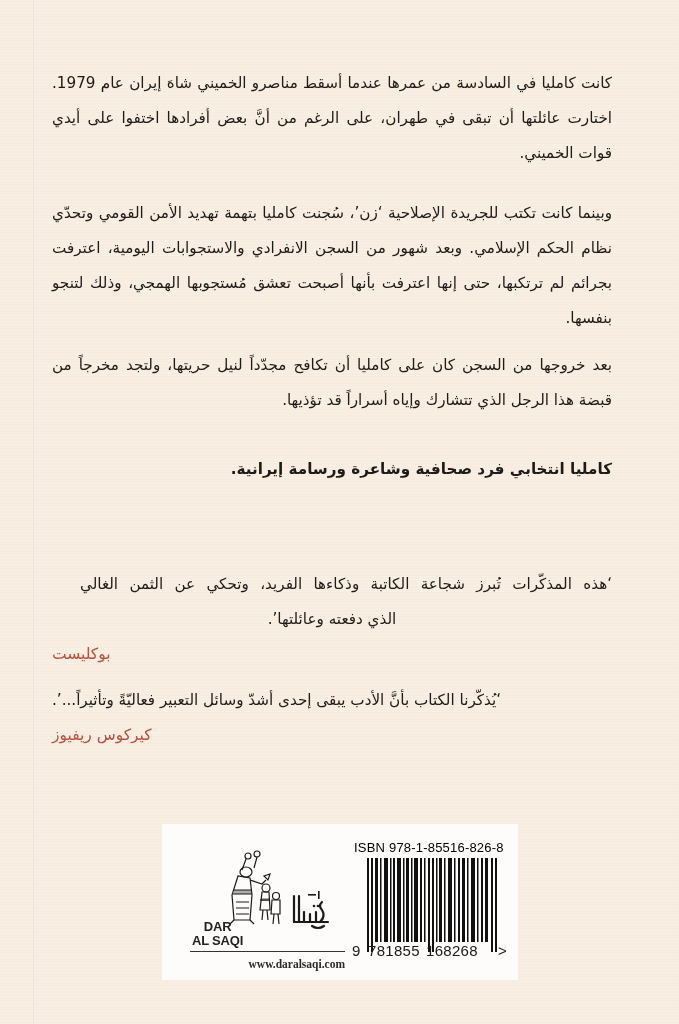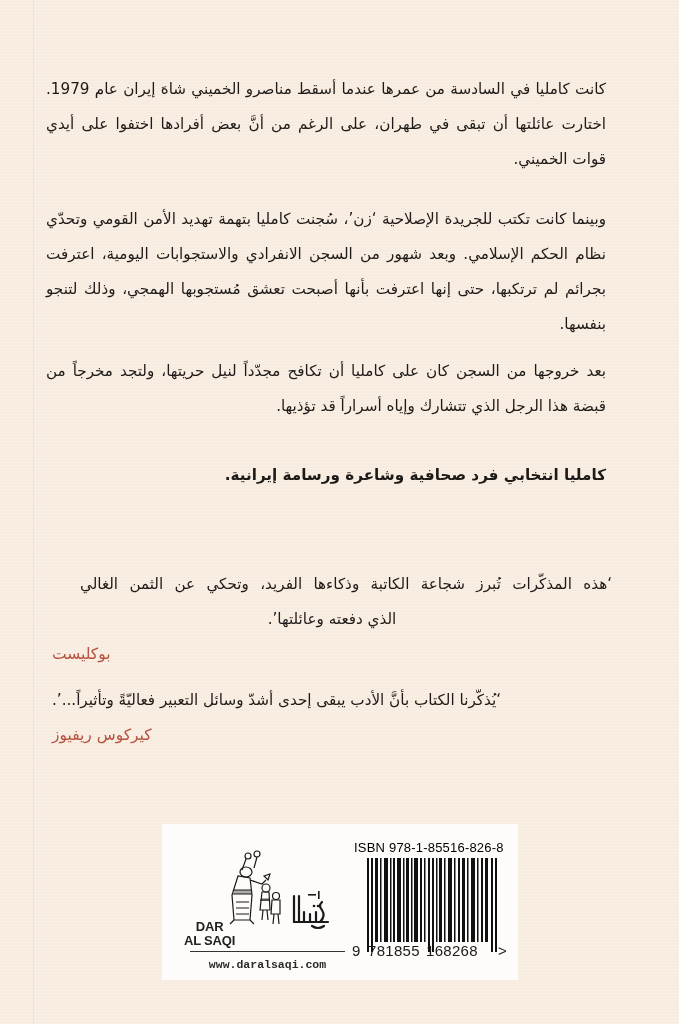--- a/index.html
+++ b/index.html
@@ -27,21 +27,21 @@
     }
     .text-block {
       position: absolute;
       right: 67px;
       width: 560px;
       direction: rtl;
       text-align: justify;
       text-align-last: right;
       font-size: 15.2px;
       line-height: 35px;
-      margin: 6px;
+      margin: 0;
     }
     .p1 { top: 66px; }
     .p2 { top: 196px; }
     .p3 { top: 348px; }
     .p4 {
       top: 452px;
       font-weight: bold;
     }
     .quote {
       position: absolute;
@@ -67,21 +67,21 @@
     .imprint-box {
       position: absolute;
       left: 162px;
       top: 824px;
       width: 356px;
       height: 156px;
       background: #fdfcfa;
     }
     .logo-wordmark {
       position: absolute;
-      left: 22px;
+      left: 30px;
       top: 96px;
       font-family: "Liberation Sans", sans-serif;
       font-weight: bold;
       font-size: 13px;
       line-height: 14px;
       text-align: center;
       color: #222;
       letter-spacing: -0.2px;
     }
     .logo-figure {
@@ -104,22 +104,22 @@
       top: 127px;
       width: 155px;
       height: 1px;
       background: #333;
     }
     .website {
       position: absolute;
       left: 28px;
       top: 134px;
       width: 155px;
-      text-align: center;
-      font-family: Liberation Mono, monospace;
+      text-align: right;
+      font-family: Liberation Serif, serif;
       font-weight: bold;
       font-size: 11.5px;
       color: #2a2a2a;
     }
     .isbn-label {
       position: absolute;
       left: 192px;
       top: 16px;
       font-family: "Liberation Sans", sans-serif;
       font-size: 13px;

